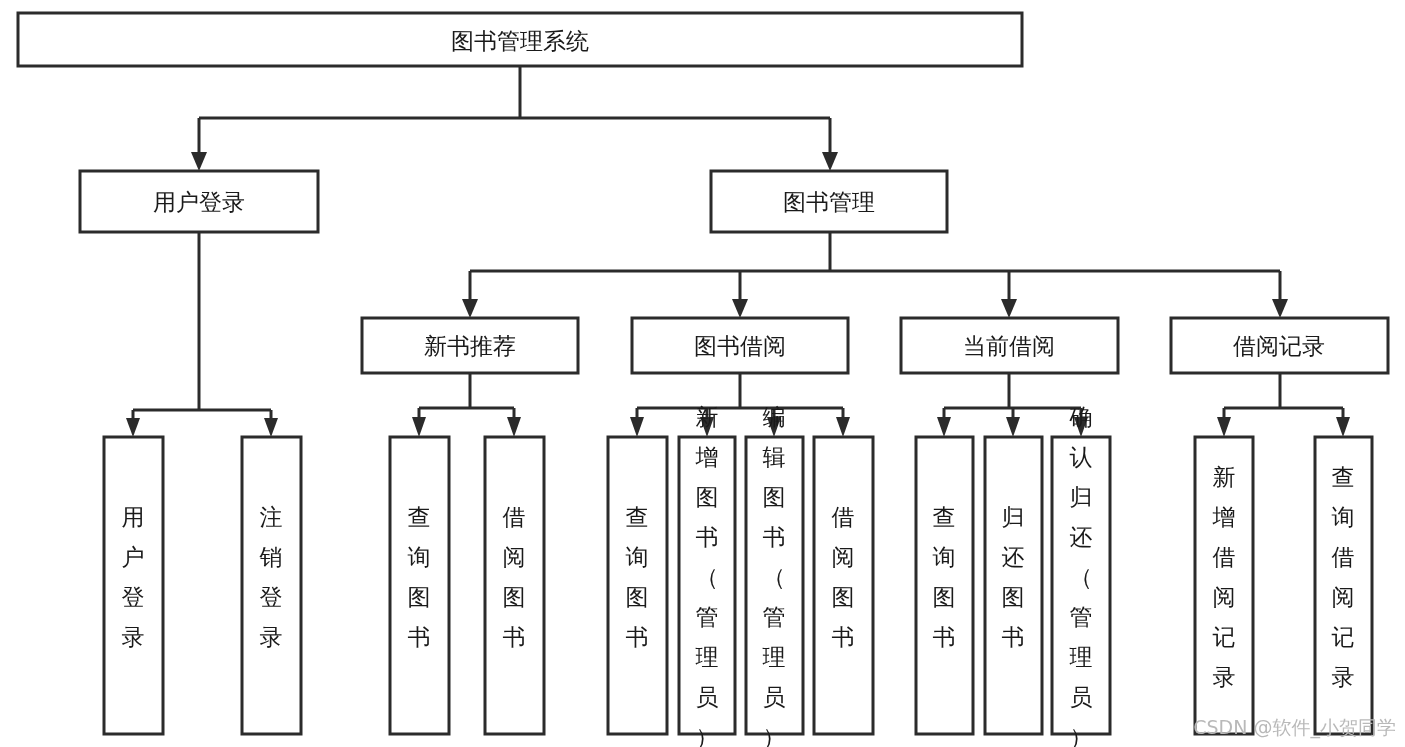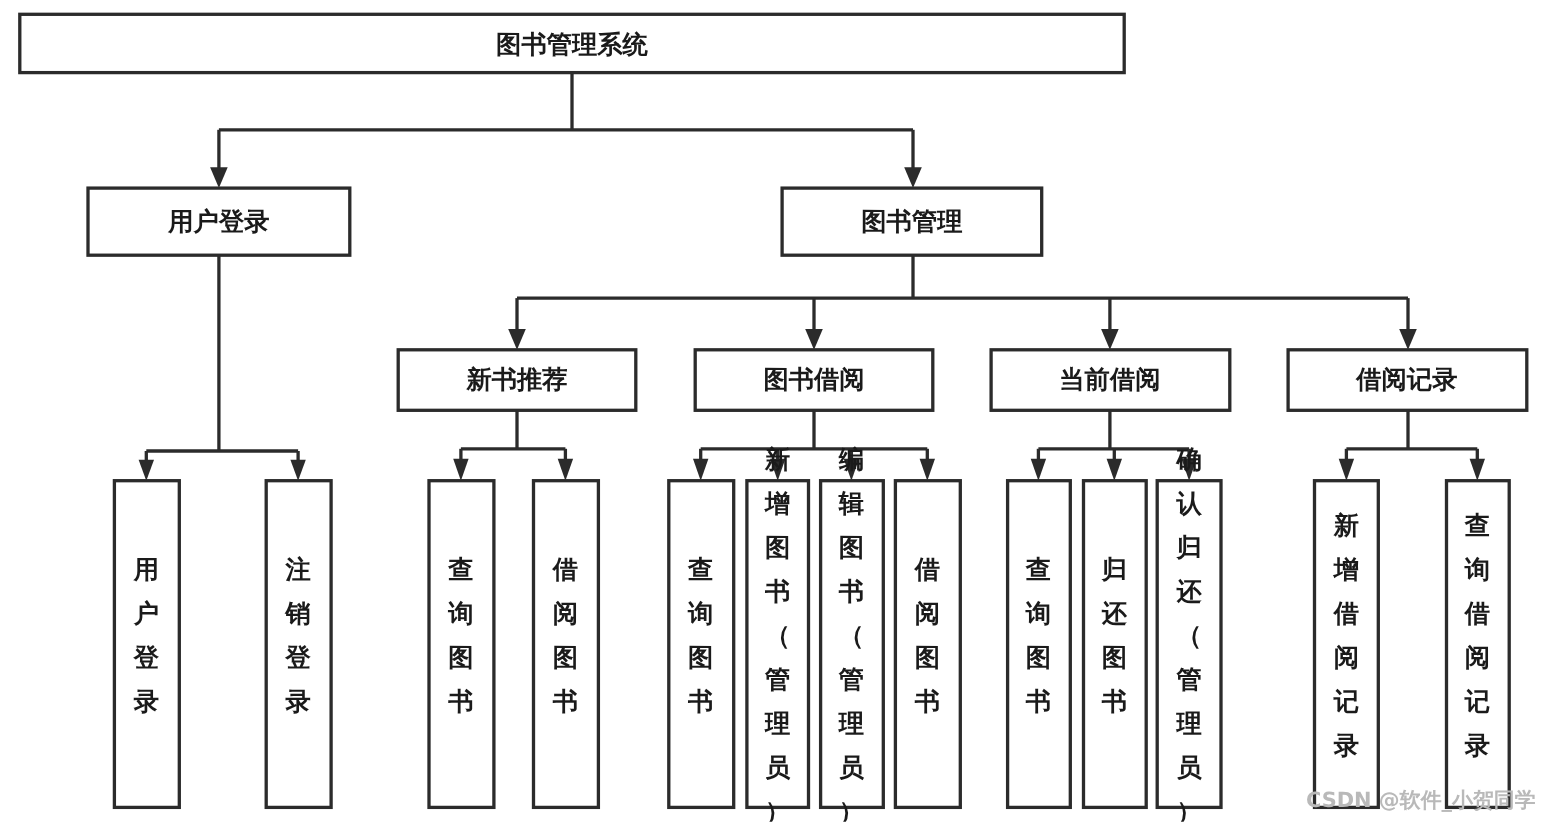--- a/index.html
+++ b/index.html
@@ -13,21 +13,20 @@
     font-family: "DejaVu Sans", "Liberation Sans", sans-serif;
     position: relative;
     overflow: hidden;
   }
   #diagram-root {
     position: absolute;
     left: 0;
     top: 0;
     width: 1233px;
     height: 747px;
-    font-weight: bold;
   }
   svg.diagram-canvas {
     display: block;
     width: 1405px;
     height: 747px;
   }
   .node-box {
     fill: #ffffff;
     stroke: #2b2b2b;
     stroke-width: 3;

